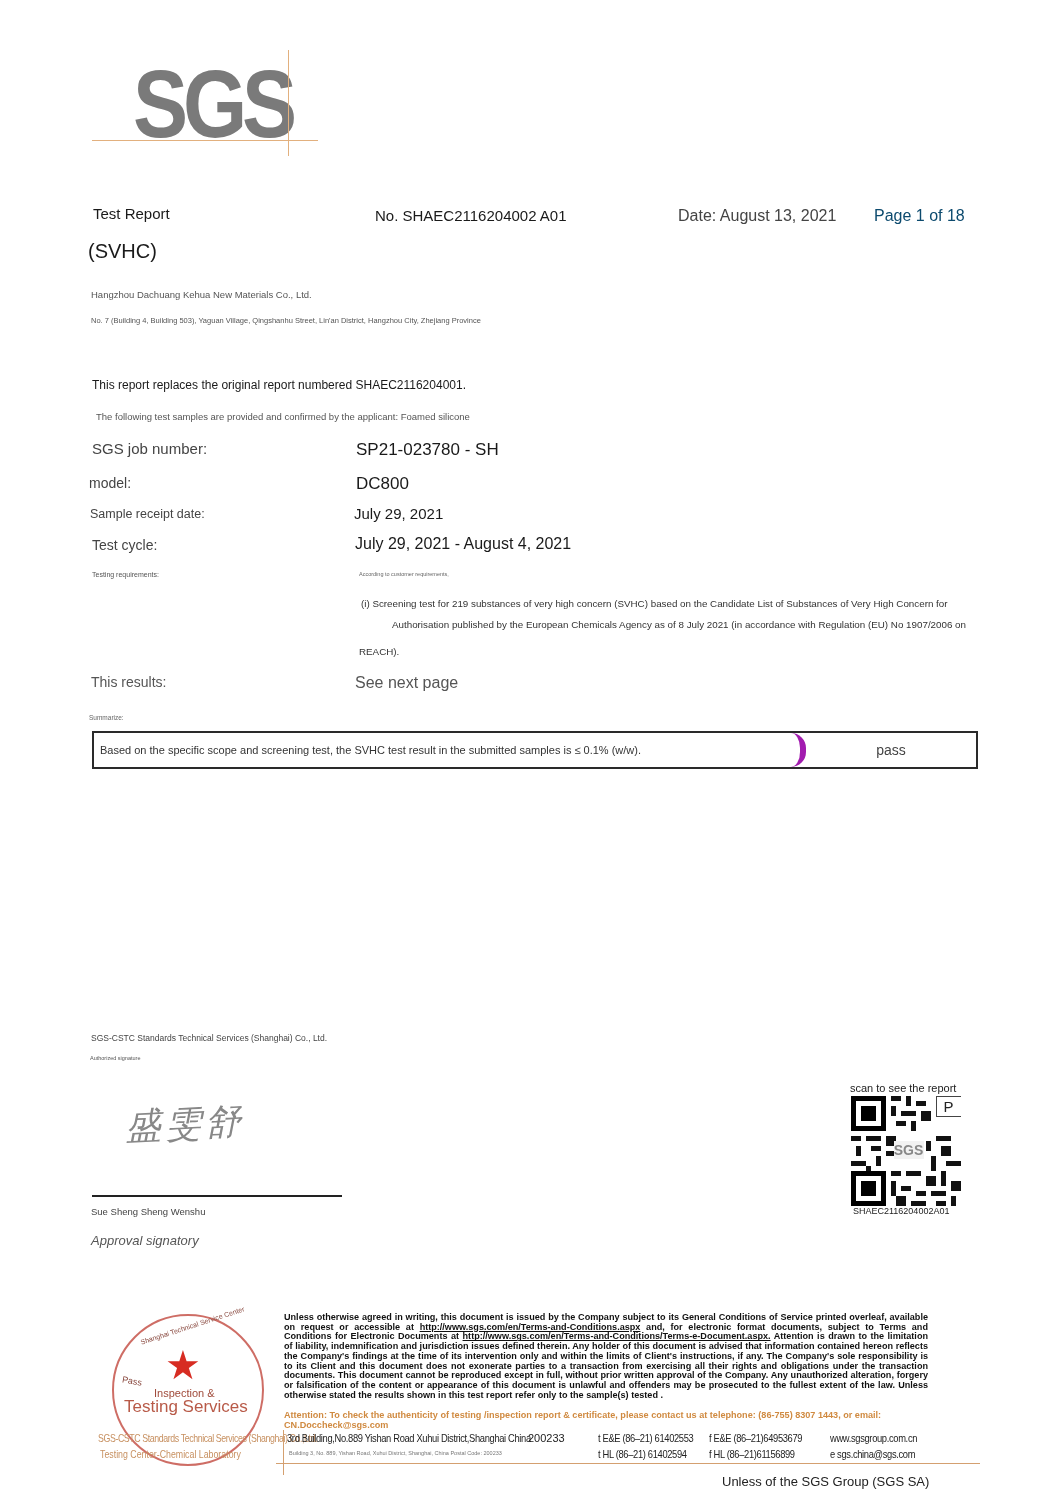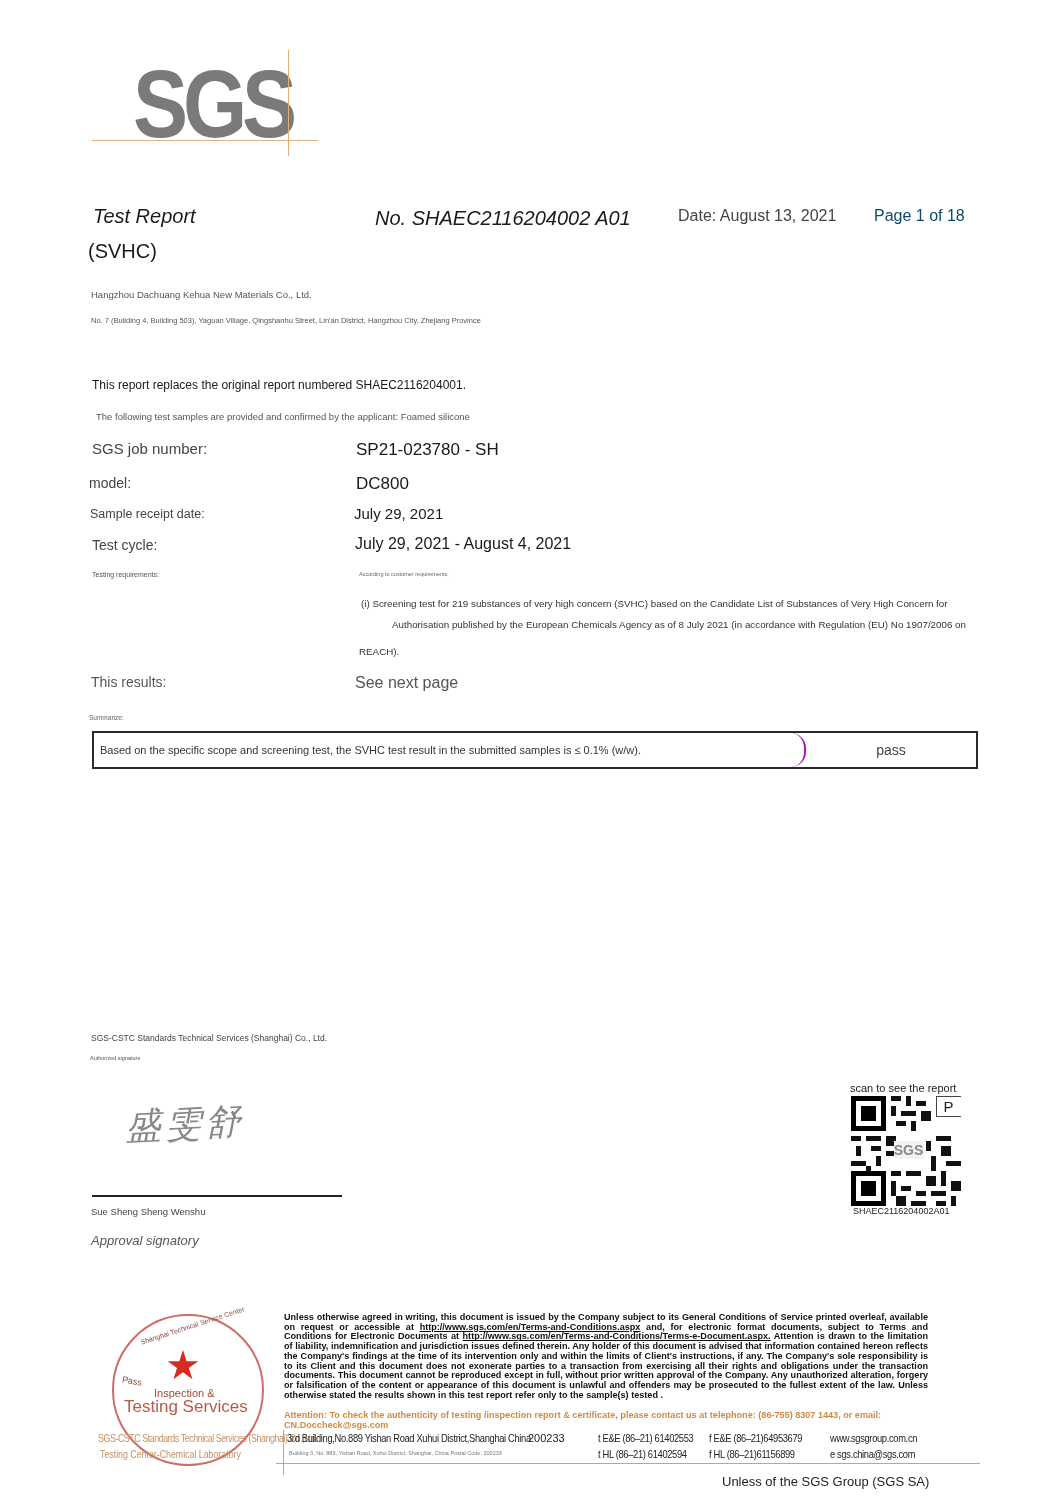--- a/index.html
+++ b/index.html
@@ -5,33 +5,33 @@
     html, body { margin: 0; padding: 0; background: #ffffff; }
     body { width: 1059px; height: 1499px; position: relative; overflow: hidden; font-family: "Liberation Sans", "DejaVu Sans", sans-serif; color: #222; }
     .abs { position: absolute; white-space: nowrap; }
 
     
     .logo-text { left: 133px; top: 56px; font-family: "Liberation Sans", sans-serif; font-weight: 700; font-size: 96px; letter-spacing: -6px; color: #7a7a7a; transform: scaleX(0.86); transform-origin: left top; line-height: 1; }
     .logo-hline { left: 92px; top: 140px; width: 226px; height: 1px; background: #e2b07e; }
     .logo-vline { left: 288px; top: 50px; width: 1px; height: 106px; background: #e2b07e; }
 
     
-    .hdr { font-size: 20px; color: #1a1a1a; font-style: italic; }
+    .hdr { font-size: 15px; color: #1a1a1a; }
     .hdr-grey { font-size: 16px; color: #444; }
     .subtitle { font-size: 20px; color: #1a1a1a; }
 
     .small-grey { font-size: 9.5px; color: #555; }
     .tiny-grey { font-size: 7.5px; color: #555; }
 
     .field-label { color: #444; }
     .field-value { color: #1a1a1a; }
 
     
     .summary-table { left: 92px; top: 731px; width: 886px; height: 38px; border: 2px solid #2a2a2a; box-sizing: border-box; display: flex; }
-    .summary-cell-text { flex: 0 0 712px; border-right: 2px solid #a21caf; font-size: 11px; color: #333; display: flex; align-items: center; padding-left: 6px; box-sizing: border-box; border-radius: 15px; }
+    .summary-cell-text { flex: 0 0 712px; border-right: 6px solid #a21caf; font-size: 11px; color: #333; display: flex; align-items: center; padding-left: 6px; box-sizing: border-box; border-radius: 15px; }
     .summary-cell-result { flex: 1; font-size: 14px; color: #444; display: flex; align-items: center; justify-content: center; }
 
     
     .sig-line { left: 92px; top: 1195px; width: 250px; height: 2px; background: #222; }
     .signature { left: 125px; top: 1100px; font-family: "DejaVu Serif", serif; font-size: 36px; color: #888; letter-spacing: 4px; font-style: italic; transform: rotate(-3deg); }
 
     
     .qr-caption { left: 850px; top: 1082px; font-size: 11px; color: #222; }
     .qr-box { left: 851px; top: 1096px; width: 110px; height: 110px; }
     .qr-id { left: 853px; top: 1206px; font-size: 9px; color: #222; }

